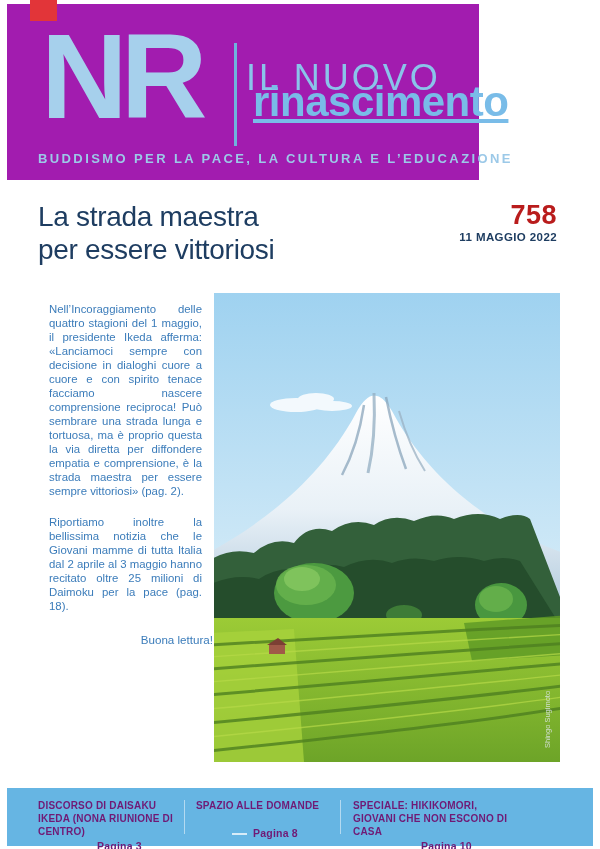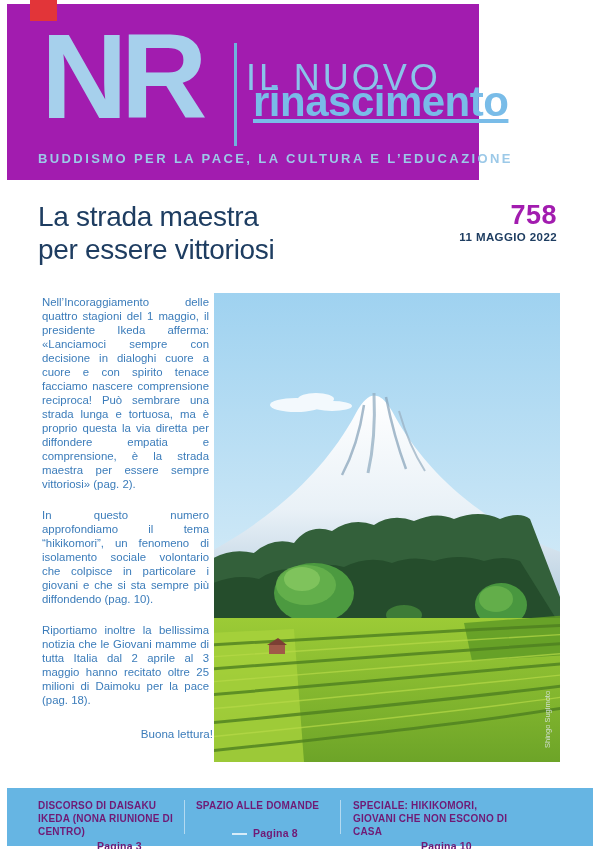--- a/index.html
+++ b/index.html
@@ -16,27 +16,27 @@
         font-weight:300;letter-spacing:3px;color:#8ac4ea;margin-top:20px;}
   .masthead-line2{position:absolute;left:246px;top:76px;font-size:42px;line-height:44px;
         font-weight:bold;letter-spacing:-0.5px;color:#79bce8;text-decoration:underline;}
   .tagline{position:absolute;left:31px;top:147px;font-size:13px;line-height:16px;
         font-weight:600;letter-spacing:2.4px;color:#9cc9e8;white-space:nowrap;}
 
   
   .page-title{position:absolute;left:38px;top:200px;width:330px;
         font-size:28px;line-height:33px;font-weight:400;color:#1e3d61;letter-spacing:-0.3px;}
   .issue-block{position:absolute;right:43px;top:201px;text-align:right;}
-  .issue-number{font-size:27px;line-height:28px;font-weight:bold;color:#a21caf;letter-spacing:0.5px;}
+  .issue-number{font-size:27px;line-height:28px;font-weight:bold;color:#b91c1c;letter-spacing:0.5px;}
   .issue-date{margin-top:2px;font-size:11.5px;font-weight:bold;color:#1e3d61;letter-spacing:0.4px;text-align:center;}
 
   
   .editorial{position:absolute;left:38px;top:291px;width:175px;color:#3b7cba;
         font-size:11.4px;line-height:14px;text-align:justify;}
-  .editorial p{margin:4px;}
+  .editorial p{margin:11px;}
   .editorial p.gap{margin-top:17px;}
   .signoff{margin-top:20px;text-align:right;font-size:11.6px;color:#3b7cba;}
 
   
   .photo{position:absolute;left:214px;top:293px;width:346px;height:469px;overflow:hidden;}
   .photo svg{display:block;}
 
   
   .footer{position:absolute;left:7px;top:788px;width:586px;height:58px;background:#66b5e3;
         color:#701a75;}
@@ -73,21 +73,20 @@
     <div>La strada maestra</div>
     <div>per essere vittoriosi</div>
   </div>
   <div class="issue-block">
     <div class="issue-number">758</div>
     <div class="issue-date">11 MAGGIO 2022</div>
   </div>
 
   <div class="editorial">
     <p>Nell’Incoraggiamento delle quattro stagioni del 1 maggio, il presidente Ikeda afferma: «Lanciamoci sempre con decisione in dialoghi cuore a cuore e con spirito tenace facciamo nascere comprensione reciproca! Può sembrare una strada lunga e tortuosa, ma è proprio questa la via diretta per diffondere empatia e comprensione, è la strada maestra per essere sempre vittoriosi» (pag. 2).</p>
-    <p class="gap">In questo numero approfondiamo il tema “hikikomori”, un fenomeno di isolamento sociale volontario che colpisce in particolare i giovani e che si sta sempre più diffondendo (pag. 10).</p>
     <p class="gap">Riportiamo inoltre la bellissima notizia che le Giovani mamme di tutta Italia dal 2 aprile al 3 maggio hanno recitato oltre 25 milioni di Daimoku per la pace (pag. 18).</p>
     <div class="signoff">Buona lettura!</div>
   </div>
 
   <div class="photo">
     <svg width="346" height="469" viewBox="0 0 346 469" preserveAspectRatio="none">
       <defs>
         <linearGradient id="sky" x1="0" y1="0" x2="0" y2="1">
           <stop offset="0" stop-color="#9fd2f0"></stop>
           <stop offset="1" stop-color="#d6ecf8"></stop>

